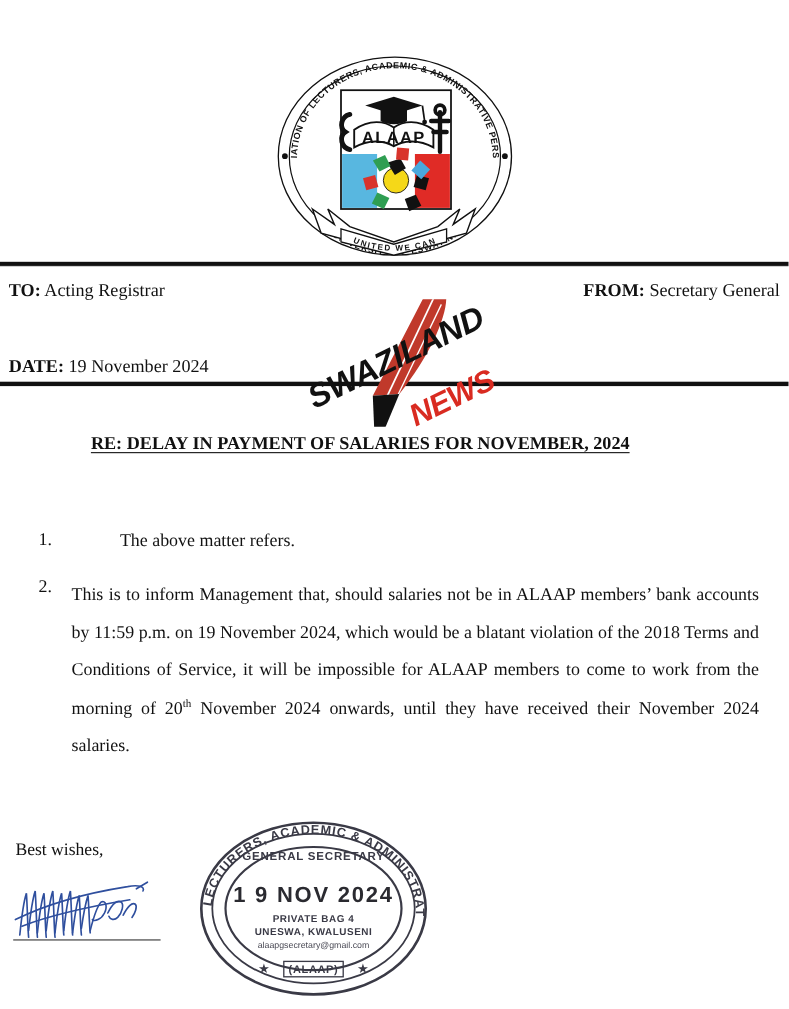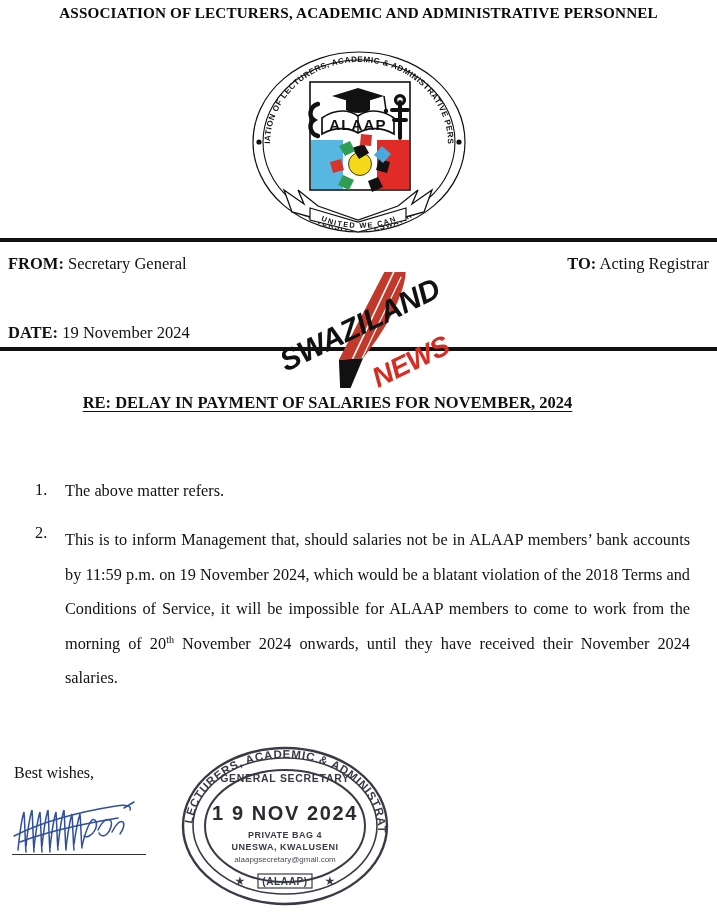--- a/index.html
+++ b/index.html
@@ -122,21 +122,21 @@
     width: 30px;
     flex: 0 0 30px;
     text-align: left;
   }
   .item-text {
     flex: 1 1 auto;
     text-align: justify;
     text-justify: inter-word;
     line-height: 2.12;
   }
-  .item-text.single { line-height: 1.3; }
+  .item-text.single { line-height: 1.3; margin-left: 44px; }
   .item-text sup {
     font-size: 0.62em;
     vertical-align: super;
     line-height: 0;
   }
 
   
   .closing {
     position: absolute;
     left: 14px;
@@ -174,21 +174,20 @@
     height: 172px;
     pointer-events: none;
   }
   .stamp svg { display: block; width: 218px; height: 172px; }
 </style>
 </head>
 <body>
 
 <div class="page">
 
-  <div class="org-title">ASSOCIATION OF LECTURERS, ACADEMIC AND ADMINISTRATIVE PERSONNEL</div>
 
   <div class="crest">
     <svg viewBox="0 0 222 192" xmlns="http://www.w3.org/2000/svg">
       <defs>
         <path id="ringTopPath" d="M 22,100 A 89,82 0 0 1 200,100" fill="none"></path>
         <path id="ringBotPath" d="M 16,100 A 95,88 0 0 0 206,100" fill="none"></path>
         <path id="bannerPath" d="M 62,168 A 52,24 0 0 0 160,168" fill="none"></path>
       </defs>
 
       <ellipse cx="111" cy="98" rx="106" ry="90" fill="#fff" stroke="#111" stroke-width="1.2"></ellipse>
@@ -247,26 +246,26 @@
           <textPath href="#bannerPath" startOffset="50%" text-anchor="middle">UNITED WE CAN</textPath>
         </text>
       </g>
     </svg>
   </div>
 
   <div class="rule r1"></div>
 
   <div class="meta-row row-from">
     <div class="meta-cell">
+      <span class="meta-key">TO:</span>
+      <span class="meta-val">Acting Registrar</span>
+    </div>
+    <div class="meta-cell">
       <span class="meta-key">FROM:</span>
       <span class="meta-val">Secretary General</span>
-    </div>
-    <div class="meta-cell">
-      <span class="meta-key">TO:</span>
-      <span class="meta-val">Acting Registrar</span>
     </div>
   </div>
 
   <div class="meta-row row-date">
     <div class="meta-cell">
       <span class="meta-key">DATE:</span>
       <span class="meta-val">19 November 2024</span>
     </div>
   </div>
 

